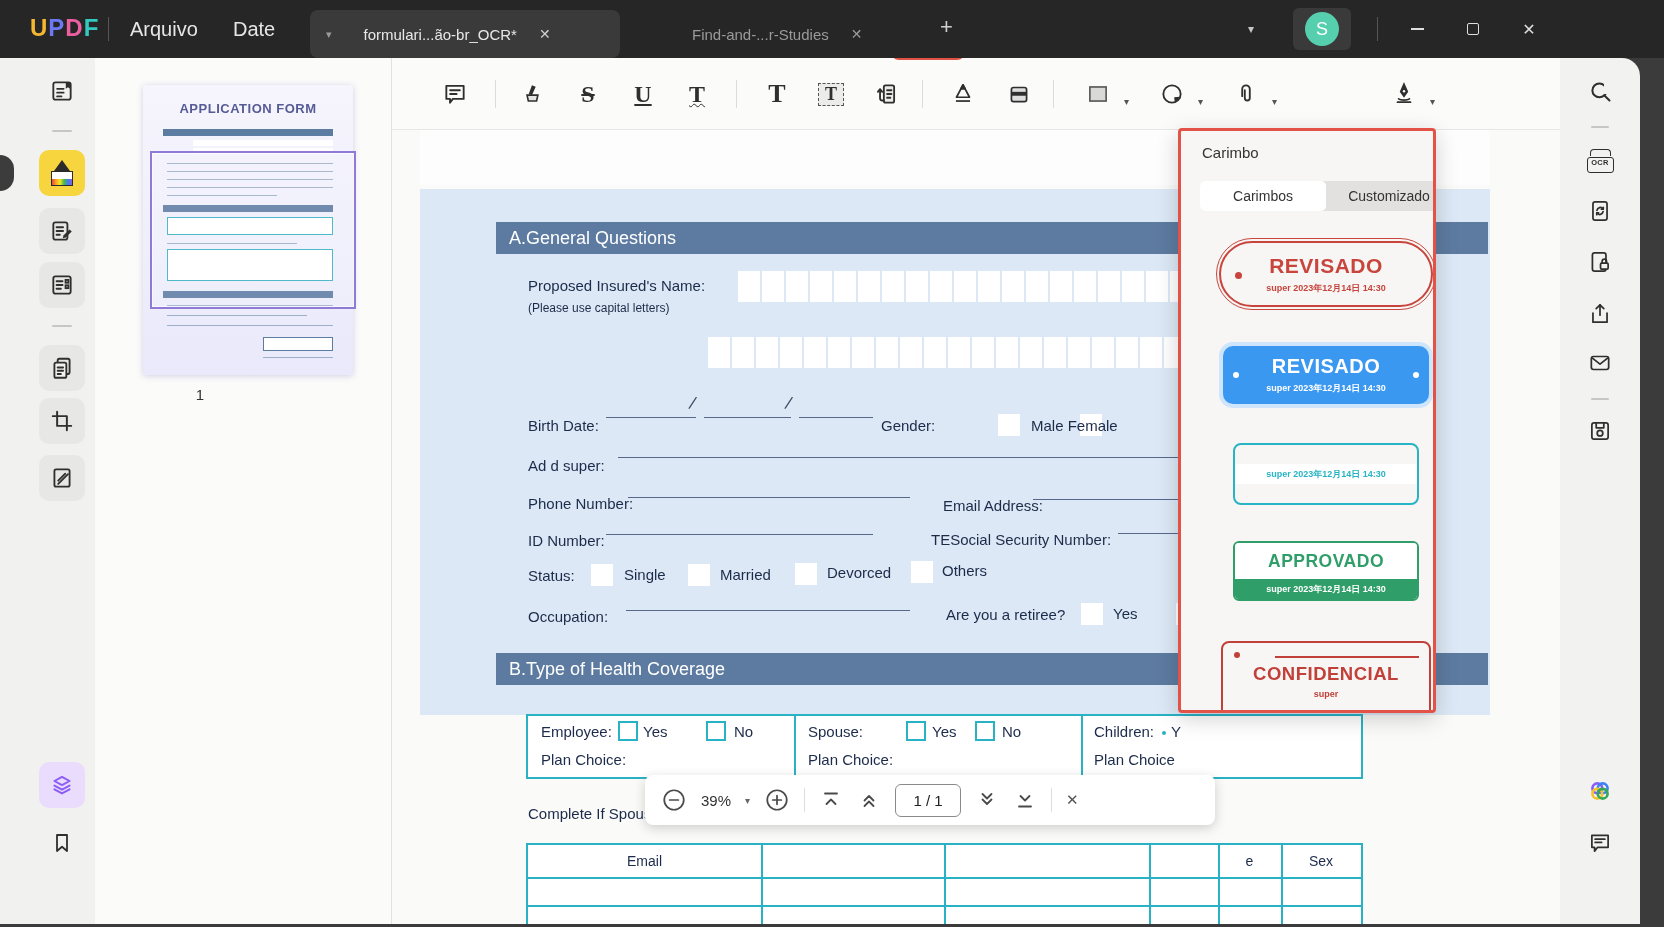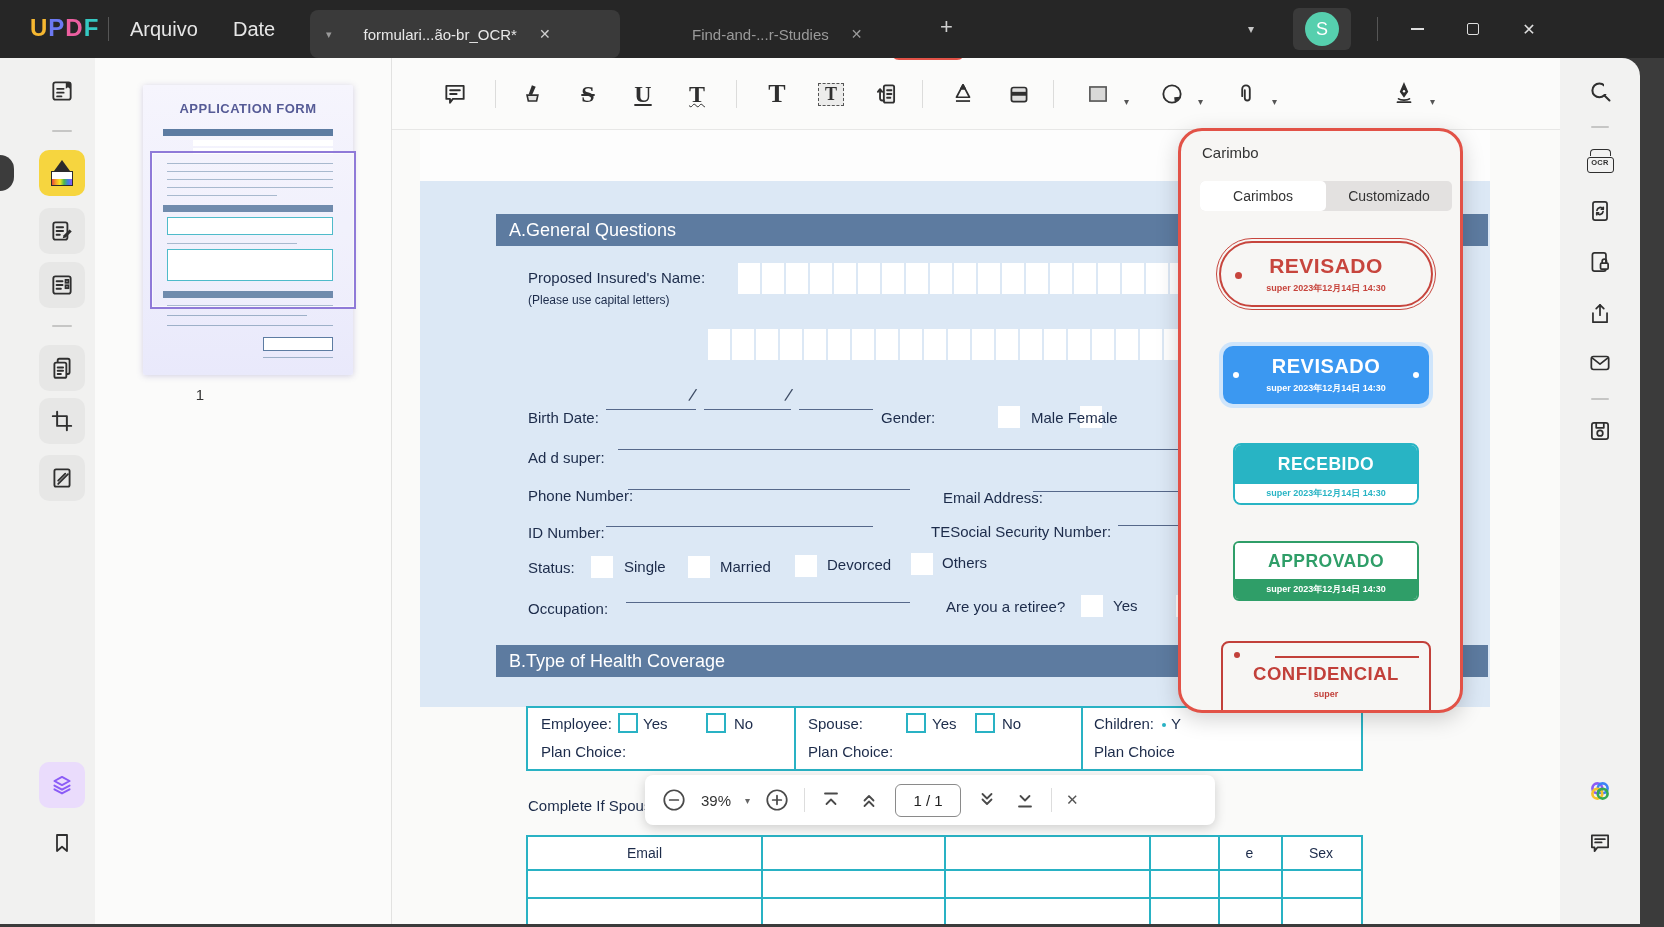--- a/index.html
+++ b/index.html
@@ -51,21 +51,21 @@
   .tool { position:absolute; top:14px; width:44px; height:44px; display:flex; align-items:center; justify-content:center; border-radius:8px; }
   .tool-div { position:absolute; top:22px; width:1px; height:28px; background:#dcdcdb; }
   .tletter { font-family:"Liberation Serif", serif; font-weight:bold; font-size:24px; color:#2f2f2f; line-height:1; }
   .caret { position:absolute; top:38px; font-size:10px; color:#555; }
   #stamp-hl { position:absolute; left:891px; top:10px; width:74px; height:50px; border:3px solid #e25247; border-radius:8px; z-index:56; }
   #stamp-btn { position:absolute; left:896px; top:15px; width:52px; height:40px; background:#ece2fc; border-radius:6px; display:flex; align-items:center; justify-content:center; }
 
   
   #viewport { position:absolute; left:392px; top:130px; width:1168px; height:797px; background:#fafaf9; z-index:5; }
   #page-white { position:absolute; left:28px; top:0; width:1070px; height:55px; background:#fdfdfd; }
-  #page-blue { position:absolute; left:28px; top:51px; width:1070px; height:526px; background:#dce8f5; }
+  #page-blue { position:absolute; left:28px; top:59px; width:1070px; height:526px; background:#dce8f5; }
   .sec-bar { position:absolute; left:76px; width:992px; height:32px; background:#5d7ba0; color:#fff; font-size:18px; line-height:32px; padding-left:13px; }
   .doclbl { position:absolute; color:#1c2b4a; font-size:15px; }
   .docline { position:absolute; border-bottom:1.6px solid #56688a; }
   .cb { position:absolute; width:22px; height:22px; background:#fff; }
   .gcell { display:inline-block; width:22px; height:31px; background:#fff; margin-right:2px; }
   .cbt { position:absolute; width:20px; height:20px; background:#fff; border:2px solid #29b2c4; }
   .slashmark { position:absolute; color:#3c4a63; font-size:17px; font-style:italic; transform:rotate(8deg); }
   #secb-table { position:absolute; left:106px; top:525px; width:837px; height:65px; background:#fff; border:2.5px solid #29b2c4; }
   .vline { position:absolute; top:0; bottom:0; width:2px; background:#29b2c4; }
   #bot-table { position:absolute; left:106px; top:654px; width:837px; height:140px; background:#fff; border:2.5px solid #29b2c4; }
@@ -73,22 +73,22 @@
   .th { position:absolute; top:8px; font-size:14px; color:#1c2b4a; text-align:center; }
 
   
   #zoombar { position:absolute; left:645px; top:775px; width:570px; height:50px; background:#fff; border-radius:8px;
     box-shadow:0 3px 12px rgba(0,0,0,.18); display:flex; align-items:center; padding:0 16px; gap:14px; z-index:40; }
   .zb-div { width:1px; height:24px; background:#ddd; }
   .zb-txt { font-size:15px; color:#333; }
   #page-box { width:66px; height:33px; border:1.5px solid #8a8a8a; border-radius:6px; display:flex; align-items:center; justify-content:center; font-size:15px; color:#222; }
 
   
-  #stamp-panel { position:absolute; left:1178px; top:128px; width:285px; height:585px; background:#f7f6f4;
-    border:3px solid #e25247; border-radius:24px; box-shadow:0 6px 22px rgba(0,0,0,.18); overflow:hidden; z-index:60; }
+  #stamp-panel { position:absolute; left:1178px; top:128px; width:258px; height:585px; background:#f7f6f4;
+    border:3px solid #e25247; border-radius:4px; box-shadow:0 6px 22px rgba(0,0,0,.18); overflow:hidden; z-index:60; }
   #sp-title { position:absolute; left:21px; top:13px; font-size:15px; color:#333; }
   #sp-toggle { position:absolute; left:19px; top:50px; width:252px; height:30px; background:#e3e1e0; border-radius:5px; display:flex; }
   .sp-tab { width:126px; height:30px; display:flex; align-items:center; justify-content:center; font-size:14px; color:#333; border-radius:5px; }
   .sp-tab.active { background:#fff; }
   .stamp { position:absolute; display:flex; flex-direction:column; align-items:center; justify-content:center; }
   .s-dot { position:absolute; border-radius:50%; }
   #st1 { left:38px; top:110px; width:214px; height:66px; border:2px solid #c7453d; border-radius:33px;
     outline:1.5px solid #c7453d; outline-offset:2.5px; color:#c7453d; }
   #st1 .s-label { font-size:21px; font-weight:800; letter-spacing:.5px; }
   #st2 { left:42px; top:215px; width:206px; height:58px; background:#3b98f1; border-radius:10px;
@@ -479,21 +479,20 @@
   </div>
 
   <div class="stamp" id="st2">
     <span class="s-dot" style="left:10px;top:26px;width:6px;height:6px;background:#fff"></span>
     <span class="s-dot" style="right:10px;top:26px;width:6px;height:6px;background:#fff"></span>
     <div class="s-label">REVISADO</div>
     <div class="s-sub">super 2023年12月14日 14:30</div>
   </div>
 
   <div class="stamp" id="st3">
-    <div class="split-top" style="height:40px;background:#28b4c4;color:#fff">RECEBIDO</div>
     <div class="split-bot" style="height:20px;background:#fff;color:#28b4c4">super 2023年12月14日 14:30</div>
   </div>
 
   <div class="stamp" id="st4">
     <div class="split-top" style="height:37px;background:#fff;color:#2f9e68">APPROVADO</div>
     <div class="split-bot" style="height:20px;background:#2f9e68;color:#fff">super 2023年12月14日 14:30</div>
   </div>
 
   <div class="stamp" id="st5">
     <span class="s-dot" style="left:11px;top:9px;width:6px;height:6px;background:#c2403a"></span>

